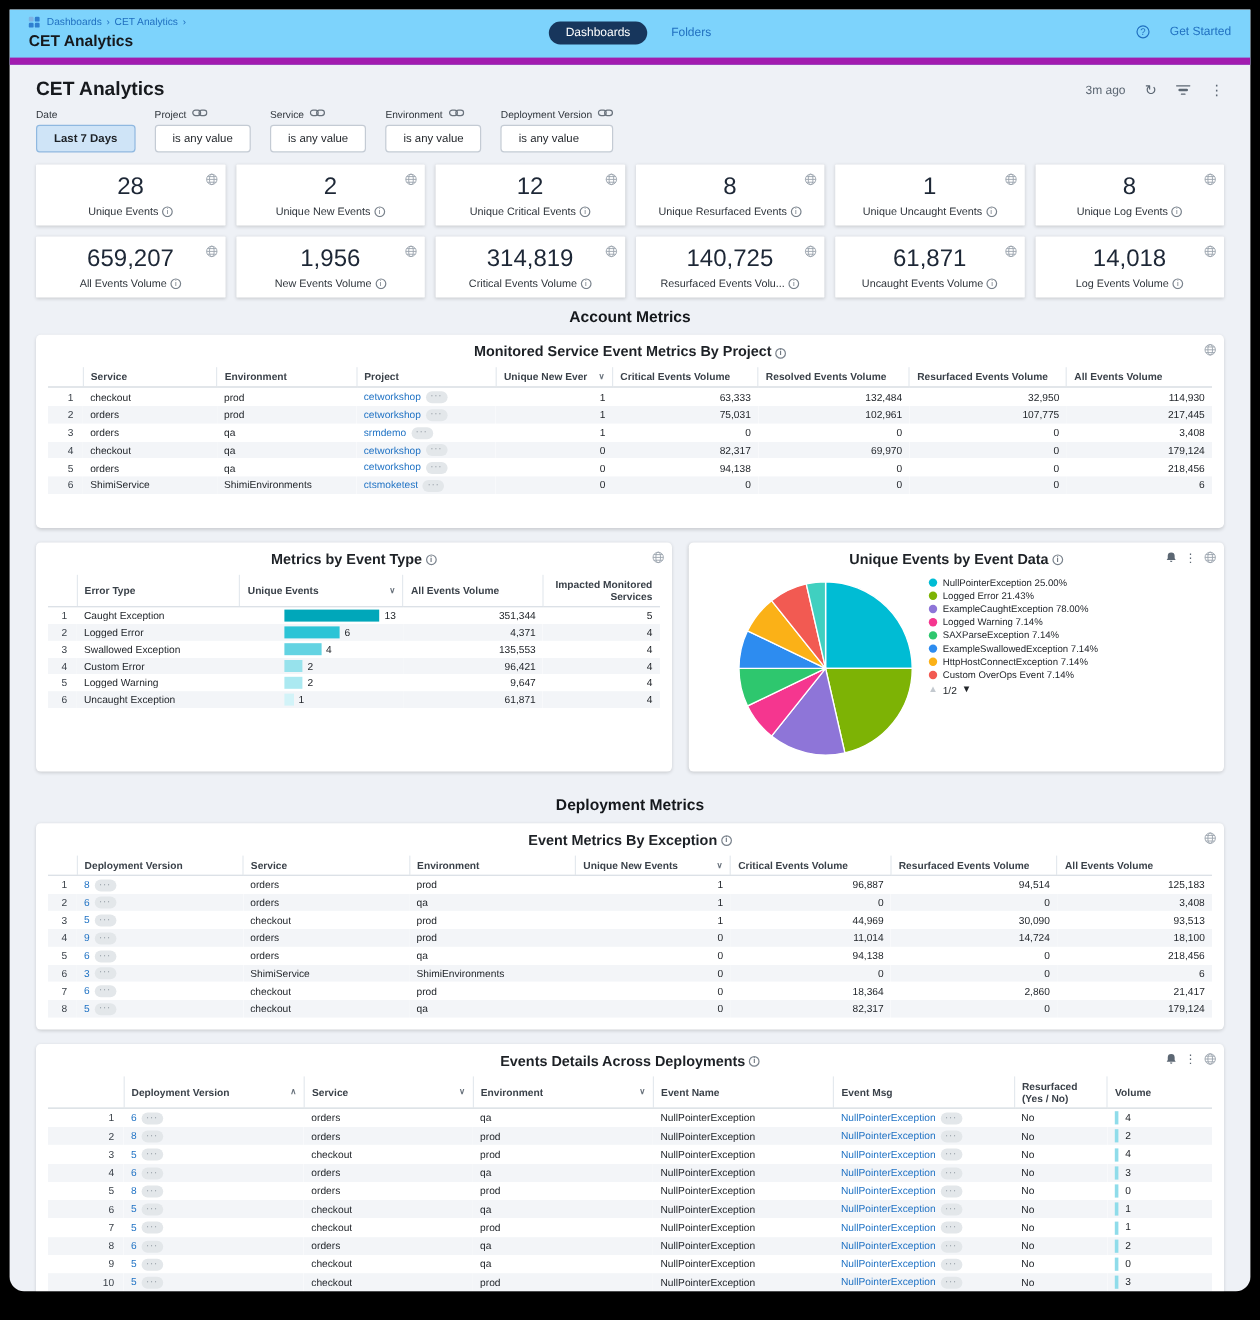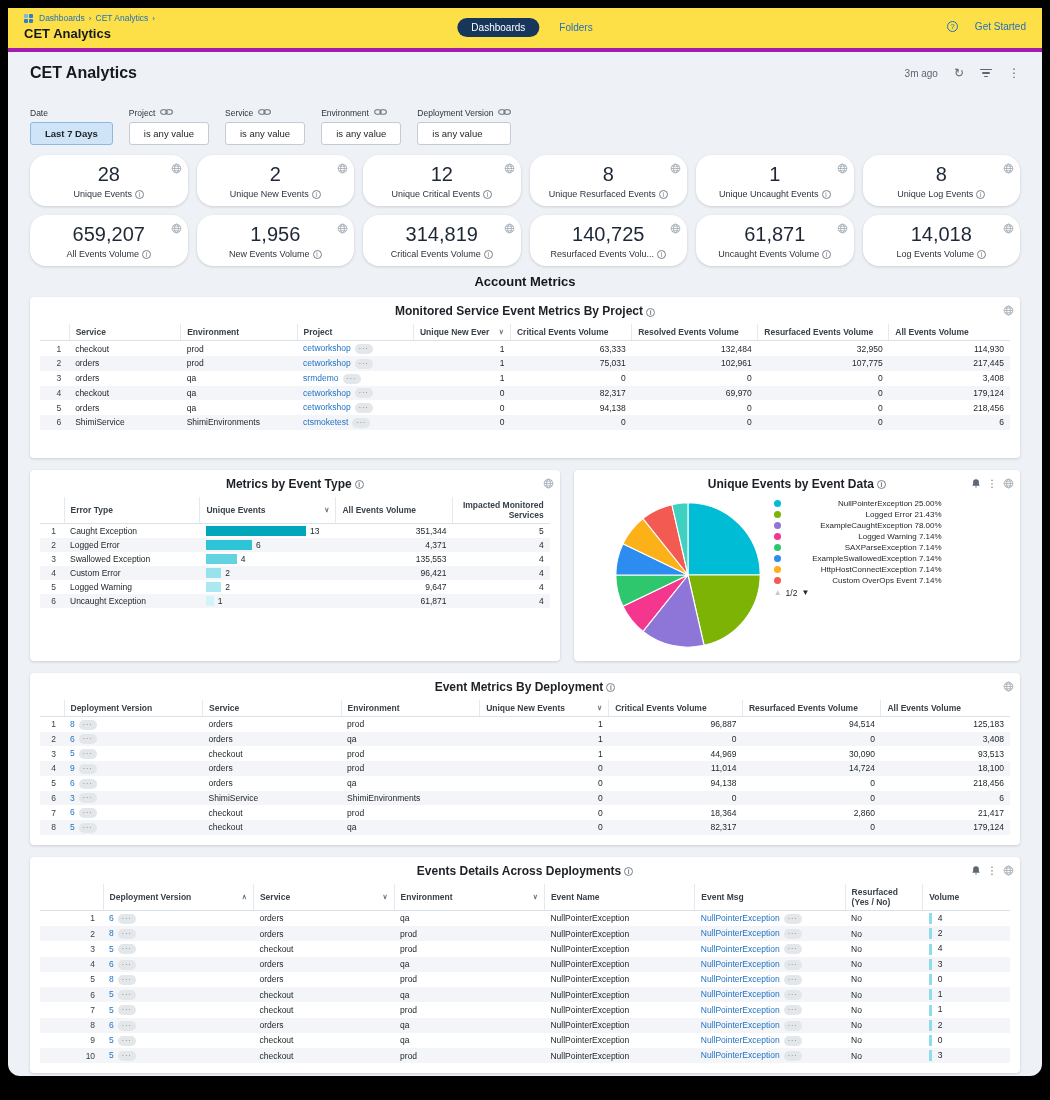--- a/index.html
+++ b/index.html
@@ -2,21 +2,21 @@
 <html><head>
 <meta charset="utf-8">
 <style>
   * { box-sizing:border-box; }
   html,body { margin:0; padding:0; }
   body { background:#000; font-family:"Liberation Sans", sans-serif; width:1050px; height:1100px; }
   .frame { width:1050px; height:1100px; background:#000; padding:8px 8px 24px; }
   .app { width:100%; height:100%; background:#eef1f6; border-radius:0 0 12px 12px; overflow:hidden; display:flex; flex-direction:column; }
 
   
-  .topbar { background:#fde047; padding:5px 16px 7px; position:relative; display:flex; justify-content:space-between; align-items:flex-start; border-bottom:4px solid #a21caf; flex:0 0 auto; }
+  .topbar { background:#7dd3fc; padding:5px 16px 7px; position:relative; display:flex; justify-content:space-between; align-items:flex-start; border-bottom:6px solid #a21caf; flex:0 0 auto; }
   .breadcrumb { font-size:8.5px; color:#2170c0; display:flex; align-items:center; gap:4px; }
   .breadcrumb a { color:#2170c0; text-decoration:none; cursor:pointer; }
   .crumb-sep { color:#2170c0; font-size:8px; }
   .grid-icon { display:inline-grid; grid-template-columns:4px 4px; grid-template-rows:4px 4px; gap:1px; margin-right:2px; }
   .grid-icon i { background:#2f7fd0; border-radius:1px; }
   .grid-icon i:first-child { background:#7fb3e3; }
   .page-title { font-size:13px; font-weight:bold; color:#15181c; margin-top:3px; }
   .tb-center { position:absolute; left:50%; transform:translateX(-50%); top:10px; display:flex; align-items:center; gap:20px; }
   .pill { background:#17365c; color:#fff; font-size:10px; padding:4px 14px; border-radius:12px; cursor:pointer; }
   .tab-link { font-size:10px; color:#2170c0; cursor:pointer; }
@@ -28,27 +28,27 @@
   .dash-header { display:flex; justify-content:space-between; align-items:center; margin:6px 0 4px; }
   .dash-title { font-size:16px; font-weight:bold; color:#16191d; }
   .dash-actions { display:flex; align-items:center; gap:16px; color:#5c6773; font-size:10px; }
   .icon-btn { cursor:pointer; color:#5c6773; font-size:12px; line-height:1; }
   .flt-lines { display:inline-flex; flex-direction:column; gap:2px; cursor:pointer; }
   .flt-lines i { height:1.5px; background:#5c6773; border-radius:1px; }
   .flt-lines i:nth-child(1){width:12px;} .flt-lines i:nth-child(2){width:8px; margin:0 auto;} .flt-lines i:nth-child(3){width:4px; margin:0 auto;}
 
   
   .filters { display:flex; gap:16px; margin:6px 0 10px; }
-  .filter .f-label { font-size:8.5px; color:#2e343b; margin-bottom:4px; display:flex; align-items:center; gap:5px;margin-top:20px; }
+  .filter .f-label { font-size:8.5px; color:#2e343b; margin-bottom:4px; display:flex; align-items:center; gap:5px; }
   .filter .f-value { font-size:9.5px; color:#1d2126; background:#fff; border:1px solid #c4cbd4; border-radius:3px; padding:5px 14px; cursor:pointer; white-space:nowrap; }
   .filter .f-value.active { background:#cfe4f7; border-color:#8fb8e0; font-weight:bold; }
 
   
   .cards { display:grid; grid-template-columns:repeat(6,1fr); gap:9px; margin-bottom:6px; }
-  .card { background:#fff; border-radius:16px; box-shadow:0 1px 3px rgba(0,0,0,.15); padding:5px 6px 7px; text-align:center; position:relative; }
+  .card { background:#fff; border-radius:1px; box-shadow:0 1px 3px rgba(0,0,0,.15); padding:5px 6px 7px; text-align:center; position:relative; }
   .card .num { font-size:20px; color:#1d2736; font-weight:500; margin-top:3px; }
   .card .lbl { font-size:9px; color:#2e343b; margin-top:3px; white-space:nowrap; overflow:hidden; }
   .corner-ic { position:absolute; top:5px; right:6px; display:flex; gap:6px; align-items:center; }
 
   .info { display:inline-flex; width:9px; height:9px; border:1px solid #79828c; border-radius:50%; font-size:6.5px; color:#6a737d; align-items:center; justify-content:center; vertical-align:middle; margin-left:3px; font-style:normal; }
 
   .section-heading { text-align:center; font-size:13px; font-weight:bold; color:#15181c; margin:8px 0; }
 
   
   .panel { background:#fff; border-radius:4px; box-shadow:0 1px 3px rgba(0,0,0,.15); padding:7px 10px 10px; margin-bottom:12px; position:relative; }
@@ -63,29 +63,29 @@
   .data-table th { font-size:8.5px; color:#3a4149; text-align:left; padding:3px 6px; border-bottom:1px solid #dce1e7; font-weight:bold; }
   .data-table th:not(:first-child) { border-left:1px solid #e4e9ee; }
   .data-table td { font-size:8.5px; color:#23272c; padding:2px 6px; white-space:nowrap; overflow:hidden; }
   .data-table tbody tr:nth-child(even) td { background:#f3f5f8; }
   .data-table .row-num { color:#3a4149; text-align:right; padding-right:8px; }
   .data-table .num { text-align:right; }
   .th-flex { display:flex; justify-content:space-between; align-items:center; }
   .sort { color:#6a737d; font-size:7px; margin-left:3px; }
   a.cell-link { color:#1f72c4; text-decoration:none; cursor:pointer; }
   .ell { display:inline-block; background:#e3e7ea; color:#7a848e; border-radius:7px; font-size:7px; line-height:8px; padding:1px 4px; margin-left:4px; vertical-align:middle; letter-spacing:1px; }
-  .bar-wrap { display:flex; align-items:center; gap:4px; }
+  .bar-wrap { display:flex; align-items:center; gap:4px;margin-left:31px; }
   .bar { height:10px; }
   .vol-bar { display:inline-block; width:3px; height:11px; background:#8fdcea; margin-right:6px; vertical-align:middle; }
   .pad-bottom { padding-bottom:28px; }
 
   
   .pie-area { display:flex; align-items:flex-start; gap:10px; padding:2px 0 0 28px; }
   .legend { font-size:8px; color:#23272c; width:168px; }
-  .legend li { list-style:none; margin-bottom:2px; display:flex; gap:5px; cursor:pointer;justify-content:space-between; }
+  .legend li { list-style:none; margin-bottom:2px; display:flex; gap:5px; cursor:pointer; }
   .legend ul { margin:0; padding:0; }
   .ldot { width:7px; height:7px; border-radius:50%; flex:0 0 auto; margin-top:1px; }
   .legend-pager { font-size:8.5px; color:#22262a; margin-top:3px; display:flex; gap:4px; align-items:center; }
   .tri-up { color:#c3c9cf; cursor:pointer; font-size:8px; }
   .tri-down { color:#22262a; cursor:pointer; font-size:8px; }
 </style>
 </head>
 <body>
 
 <div class="frame">
@@ -631,23 +631,24 @@
               <div class="legend-pager">
                 <span class="tri-up">▲</span>
                 <span>1/2</span>
                 <span class="tri-down">▼</span>
               </div>
             </div>
           </div>
         </div>
       </div>
 
+      <div class="section-heading">Deployment Metrics</div>
 
       <div class="panel">
-        <div class="p-head"><span>Event Metrics By Deployment</span><span class="info">i</span></div>
+        <div class="p-head"><span>Event Metrics By Exception</span><span class="info">i</span></div>
         <div class="corner-ic">
             <span class="gl"><svg width="11" height="11" viewBox="0 0 16 16" fill="none" stroke="#9aa3ad" stroke-width="1.1">
                 <circle cx="8" cy="8" r="6.3"></circle>
                 <ellipse cx="8" cy="8" rx="2.8" ry="6.3"></ellipse>
                 <path d="M1.7 8h12.6M2.7 4.6h10.6M2.7 11.4h10.6"></path>
               </svg></span>
           </div>
         <div id="tbl-by-deployment">
             <table class="data-table">
               <colgroup>

